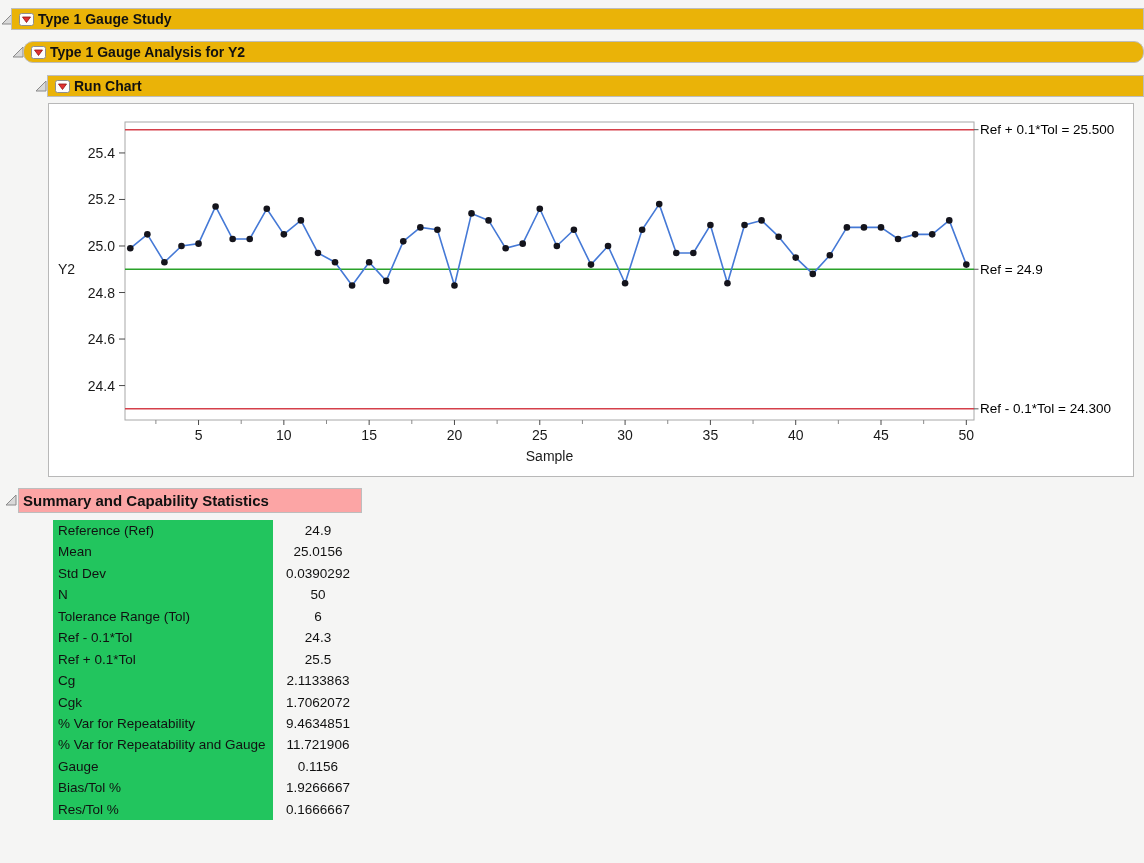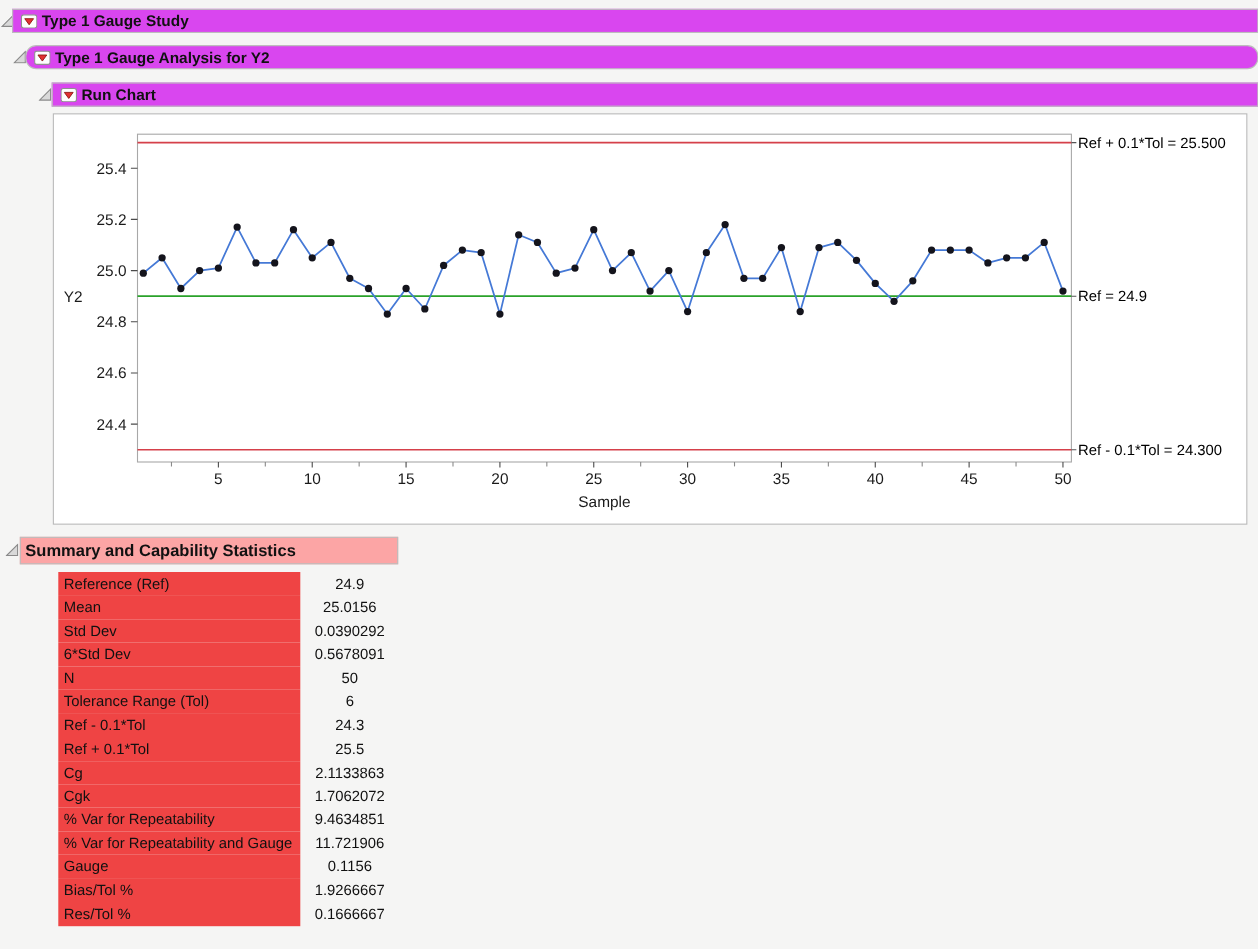--- a/index.html
+++ b/index.html
@@ -6,21 +6,21 @@
   body {
     width:1144px; height:863px; position:relative; overflow:hidden;
     background:#f5f5f4;
     font-family:"Liberation Sans", sans-serif;
     color:#111;
   }
   
   .disc { position:absolute; width:12px; height:12px; }
   .obar {
     position:absolute; right:0; height:22px; box-sizing:border-box;
-    background:#d946ef; border:1px solid #bdbdbd;
+    background:#eab308; border:1px solid #bdbdbd;
     display:flex; align-items:center;
   }
   .obar .menu-btn { width:15px; height:13px; margin-left:7px; flex:0 0 auto; }
   .obar .title { font-weight:bold; font-size:14px; margin-left:4px; white-space:nowrap; }
   #bar-1 { top:8px;  left:11px; }
   #bar-2 { top:41px; left:23px;border-radius:10px; }
   #bar-3 { top:75px; left:47px; }
   #disc-1 { left:1px;  top:13px; }
   #disc-2 { left:12px; top:46px; }
   #disc-3 { left:35px; top:80px; }
@@ -33,21 +33,21 @@
   #run-chart-svg { position:absolute; left:48px; top:103px; }
   
   #summary-bar {
     position:absolute; left:18px; top:488px; width:344px; height:25px;
     box-sizing:border-box; background:#fca5a5; border:1px solid #bdbdbd;
     display:flex; align-items:center;
   }
   #summary-bar .title { font-weight:bold; font-size:15px; margin-left:4px; white-space:nowrap; }
   #stats-table { position:absolute; left:53px; top:520px; font-size:13.5px; }
   #stats-table .row { display:flex; height:21.44px; line-height:21.44px; }
-  #stats-table .lbl { width:215px; background:#ef4444; padding-left:5px; white-space:nowrap; }
+  #stats-table .lbl { width:215px; background:#22c55e; padding-left:5px; white-space:nowrap; }
   #stats-table .val { width:90px; text-align:center; padding-right:5px; white-space:nowrap; }
 </style>
 </head>
 <body>
 
 <svg class="disc" id="disc-1" viewBox="0 0 12 12">
   <polygon points="11,1 11,11 1,11" fill="#d9d9d9" stroke="#8a8a8a" stroke-width="1"></polygon>
 </svg>
 <svg class="disc" id="disc-2" viewBox="0 0 12 12">
   <polygon points="11,1 11,11 1,11" fill="#d9d9d9" stroke="#8a8a8a" stroke-width="1"></polygon>
@@ -202,24 +202,20 @@
     </div>
     <div class="row">
       <span class="lbl">Mean</span>
       <span class="val">25.0156</span>
     </div>
     <div class="row">
       <span class="lbl">Std Dev</span>
       <span class="val">0.0390292</span>
     </div>
     <div class="row">
-      <span class="lbl">6*Std Dev</span>
-      <span class="val">0.5678091</span>
-    </div>
-    <div class="row">
       <span class="lbl">N</span>
       <span class="val">50</span>
     </div>
     <div class="row">
       <span class="lbl">Tolerance Range (Tol)</span>
       <span class="val">6</span>
     </div>
     <div class="row">
       <span class="lbl">Ref - 0.1*Tol</span>
       <span class="val">24.3</span>

